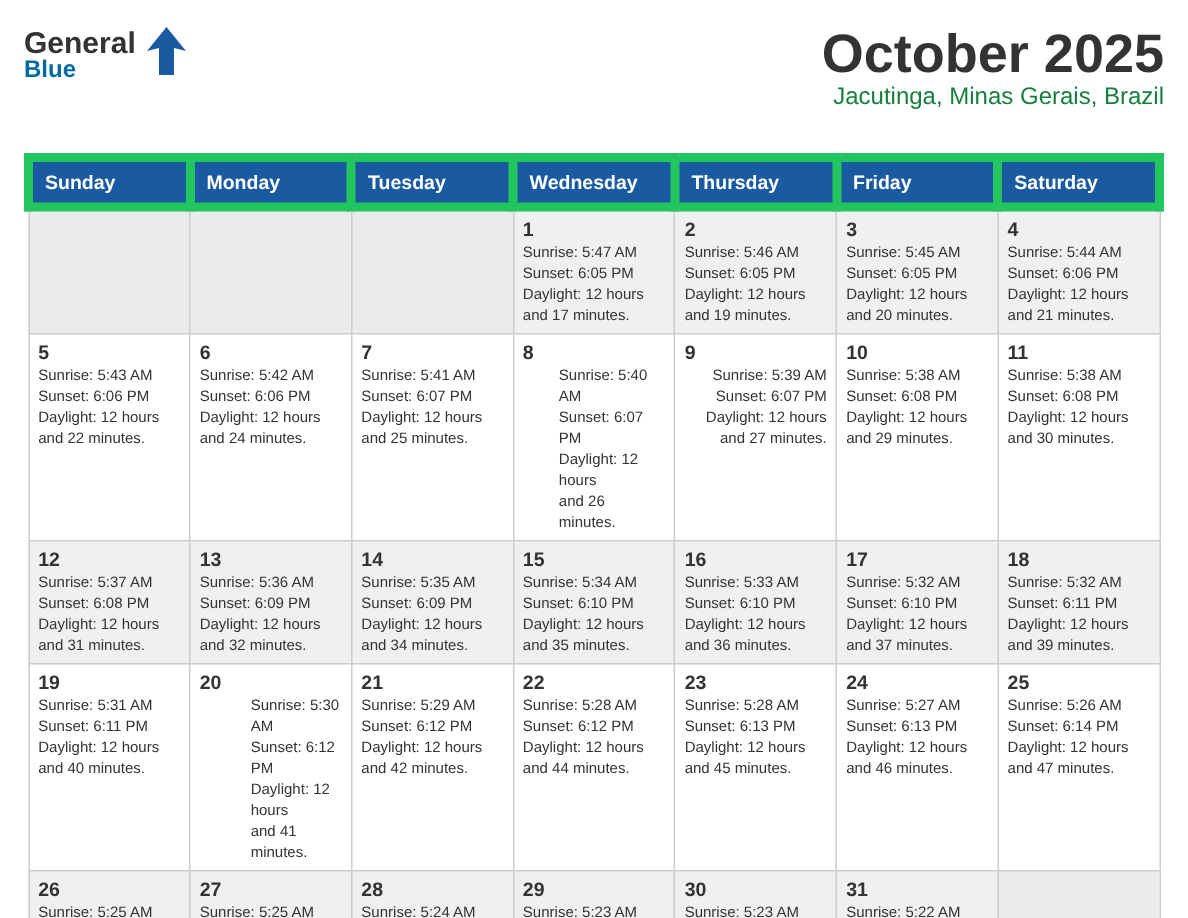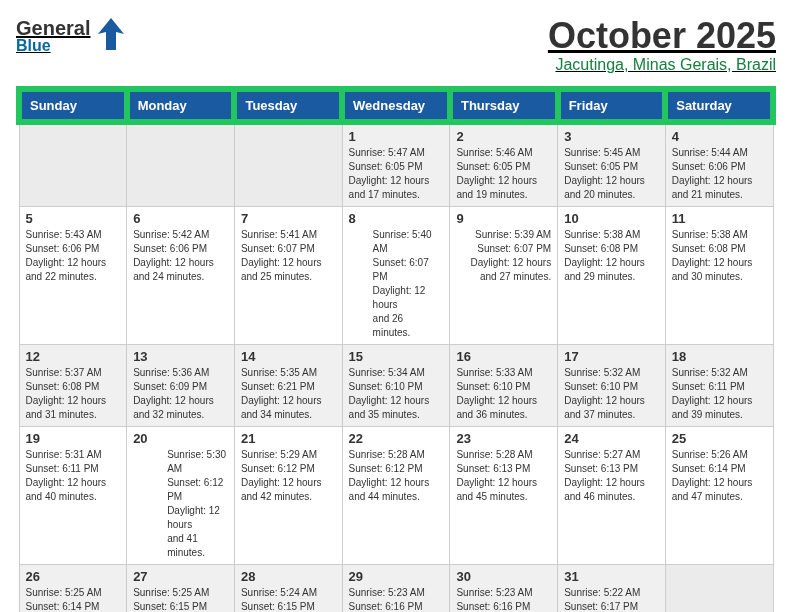--- a/index.html
+++ b/index.html
@@ -7,22 +7,21 @@
       font-family: Arial, sans-serif;
       background: #fff;
       width: 792px;
       min-height: 612px;
       padding: 16px;
     }
     .header {
       display: flex;
       align-items: flex-start;
       justify-content: space-between;
-      margin-bottom: 12px;
-      text-decoration: underline;
+      margin-bottom: 28px;
     }
     .logo {
       display: flex;
       flex-direction: column;
       align-items: flex-start;
     }
     .title-block {
       text-align: right;
     }
     .month-title {
@@ -212,21 +211,21 @@
         <td>
           <span class="day-num">13</span>
           <div class="day-info" style="white-space: pre-line;">Sunrise: 5:36 AM
 Sunset: 6:09 PM
 Daylight: 12 hours
 and 32 minutes.</div>
         </td>
         <td>
           <span class="day-num">14</span>
           <div class="day-info" style="white-space: pre-line;">Sunrise: 5:35 AM
-Sunset: 6:21 PM
+Sunset: 6:09 PM
 Daylight: 12 hours
 and 34 minutes.</div>
         </td>
         <td>
           <span class="day-num">15</span>
           <div class="day-info" style="white-space: pre-line;">Sunrise: 5:34 AM
 Sunset: 6:10 PM
 Daylight: 12 hours
 and 35 minutes.</div>
         </td>

